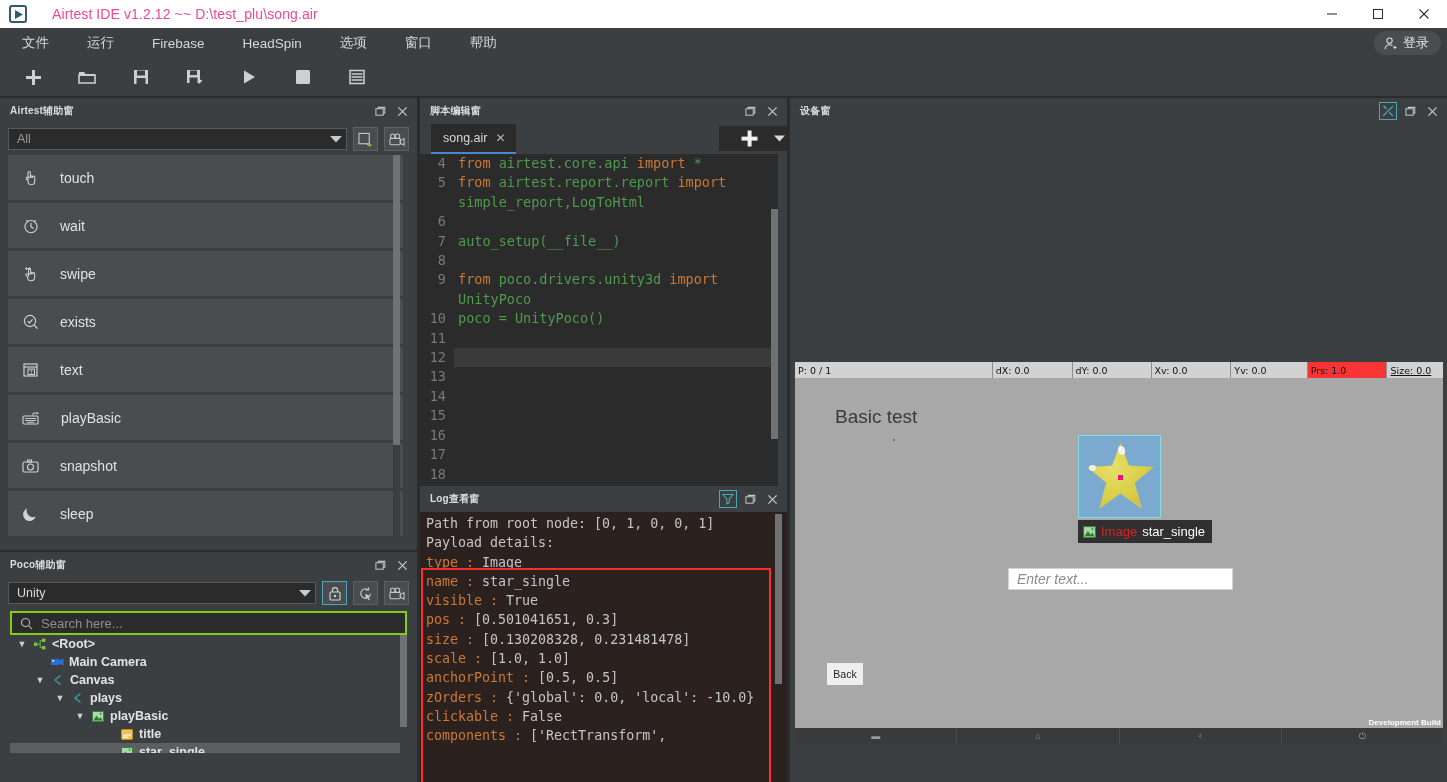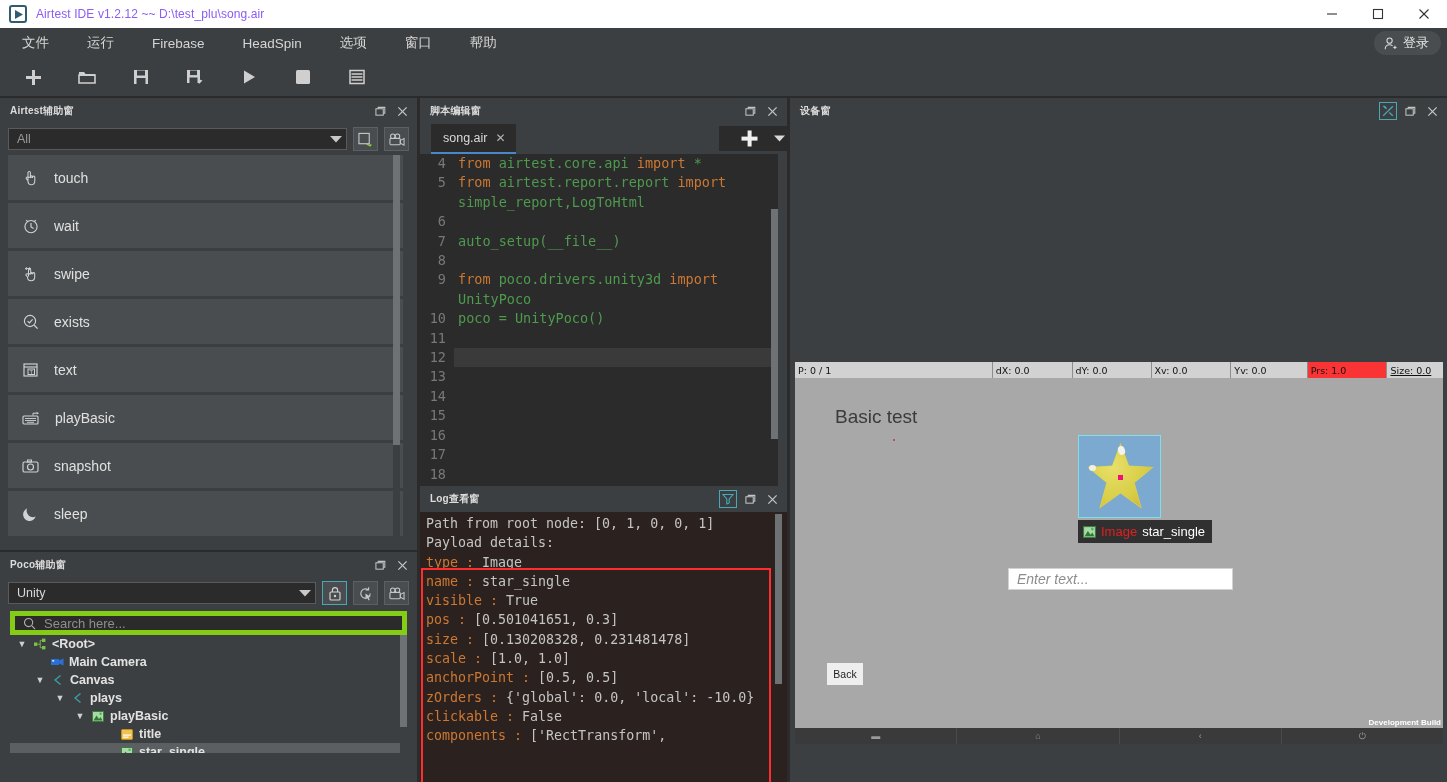--- a/index.html
+++ b/index.html
@@ -19,21 +19,21 @@
     position: absolute; left: 0; top: 0; width: 1447px; height: 28px;
     background: #ffffff; display: flex; align-items: center;
   }
   .titlebar-logo {
     width: 18px; height: 18px; margin-left: 9px; margin-right: 9px;
     border: 2px solid #2f5d6e; border-radius: 3px;
     display: flex; align-items: center; justify-content: center;
     flex: none;
   }
   .titlebar-logo svg { display: block; }
-  .titlebar-text { color: #8b5cf6; font-size: 12px; letter-spacing: .1px; }
+  .titlebar-text { color: #ec4899; font-size: 14px; letter-spacing: .1px; margin-left: 16px; }
   .win-btns { margin-left: auto; display: flex; height: 28px; }
   .win-btn {
     width: 46px; height: 28px; display: flex; align-items: center; justify-content: center;
     color: #333; font-size: 14px; line-height: 1;
   }
 
   
   .menubar {
     position: absolute; left: 0; top: 28px; width: 1447px; height: 30px;
     background: #3c3f41; display: flex; align-items: center;
@@ -85,32 +85,32 @@
   .combo .arrow { margin-left: auto; }
   .sq-btn {
     width: 25px; height: 24px; background: #4a4d4f; border: 1px solid #5d6063;
     display: flex; align-items: center; justify-content: center;
   }
   .sq-btn.active { border-color: #4aa7b5; }
 
   .at-list { position: relative; margin: 0 14px 0 8px; height: 390px; overflow: hidden; }
   .at-item {
     height: 45px; background: #4a4d4f; margin-bottom: 3px;
-    display: flex; align-items: center; padding-left: 14px; gap: 14px;
+    display: flex; align-items: center; padding-left: 14px; gap: 20px;
     color: #e0e0e0; font-size: 14px;
   }
   .at-scroll {
     position: absolute; right: 3px; top: 0; width: 7px; height: 390px; background: #3c3f41;
   }
   .at-scroll-thumb { position: absolute; left: 0; top: 0; width: 7px; height: 290px; background: #6e7275; }
 
   
   #poco-panel { left: 0; top: 552px; width: 417px; height: 230px; background: #3c3f41; }
   .poco-search {
-    margin: 2px 10px 0 10px; height: 24px; background: #2b2b2b; border: 5px solid #84cc16;
+    margin: 2px 10px 0 10px; height: 24px; background: #2b2b2b; border: 2px solid #84cc16;
     display: flex; align-items: center; gap: 8px; padding: 0 8px; color: #8e8e8e; font-size: 13px;
   }
   .refresh-bar {
     margin: 3px 10px 0 10px; height: 19px; background: #9e9e9e; color: #141414;
     font-size: 12.5px; font-weight: bold; display: flex; align-items: center; padding-left: 8px;
   }
   .tree { margin: 0 10px 0 10px; position: relative; height: 118px; overflow: hidden; }
   .tree-row {
     height: 18px; display: flex; align-items: center; gap: 5px; font-size: 12.5px;
     font-weight: bold; color: #e2e2e2; padding-left: 2px;

